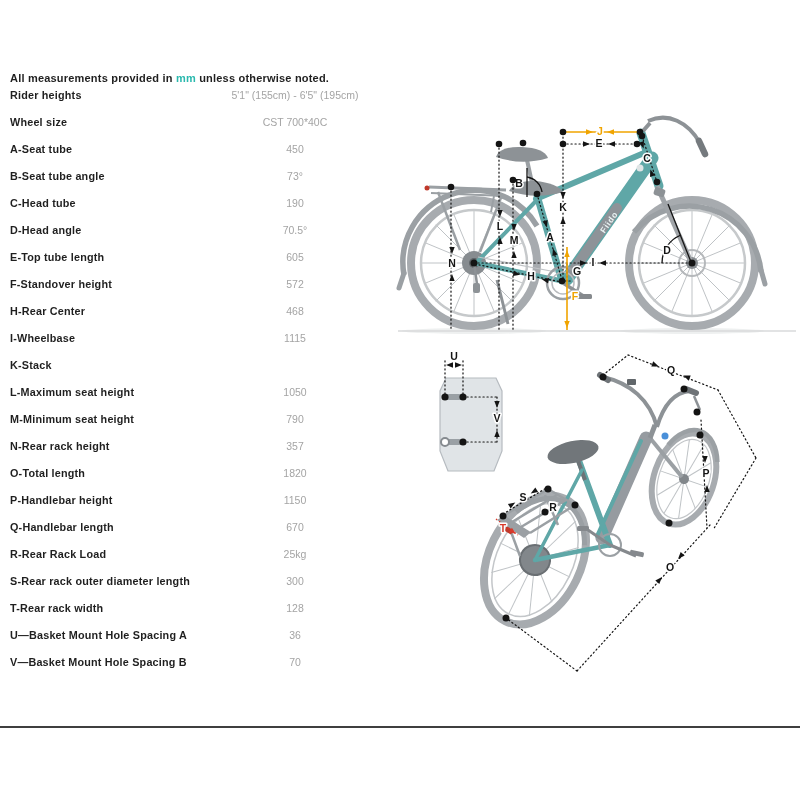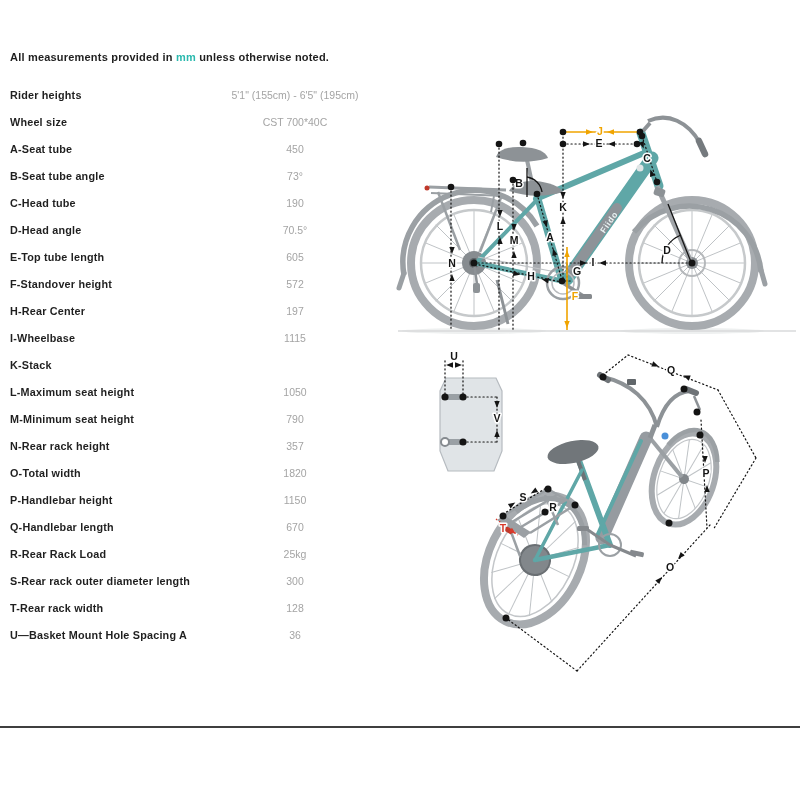--- a/index.html
+++ b/index.html
@@ -1,21 +1,21 @@
 <!DOCTYPE html>
 <html style="--teal: #2bb9ae; --amber: #f0a400; --red: #d93a2b; --frame: #5fa7a7; --valgray: #a4a4a4; --ink: #1f1f1f;"><head>
 <meta charset="utf-8">
 <style>
   :root{
     --teal:#2bb9ae; --amber:#f0a400; --red:#d93a2b; --frame:#5fa7a7;
     --valgray:#a4a4a4; --ink:#1f1f1f;
   }
   html,body{margin:0;padding:0;background:#fff;}
   body{width:800px;height:800px;position:relative;font-family:"Liberation Sans",sans-serif;overflow:hidden;}
-  .note{position:absolute;left:10px;top:51px;font-size:11px;font-weight:700;color:var(--ink);letter-spacing:.2px;}
+  .note{position:absolute;left:10px;top:72px;font-size:11px;font-weight:700;color:var(--ink);letter-spacing:.2px;}
   .note .unit{color:var(--teal);}
   .spec{position:absolute;left:10px;top:89px;width:392px;}
   .row{position:relative;height:27px;display:flex;}
   .lbl{font-size:10.8px;font-weight:700;color:var(--ink);letter-spacing:.2px;}
   .val{position:absolute;left:170px;width:230px;text-align:center;font-size:10.5px;color:var(--valgray);font-weight:400;}
   .divider{position:absolute;left:0;top:726px;width:800px;height:1.5px;background:#3f3f3f;}
   svg text{font-family:"Liberation Sans",sans-serif;}
   .dim{font-size:10.5px;font-weight:700;fill:#141414;text-anchor:middle;dominant-baseline:middle;paint-order:stroke;stroke:#fff;stroke-width:3px;stroke-linejoin:round;}
   .am-t{fill:var(--amber);}
   .rd-t{fill:var(--red);}
@@ -64,21 +64,21 @@
   <div class="row">
       <span class="lbl">E-Top tube length</span>
       <span class="val">605</span>
     </div>
   <div class="row">
       <span class="lbl">F-Standover height</span>
       <span class="val">572</span>
     </div>
   <div class="row">
       <span class="lbl">H-Rear Center</span>
-      <span class="val">197</span>
+      <span class="val">468</span>
     </div>
   <div class="row">
       <span class="lbl">I-Wheelbase</span>
       <span class="val">1115</span>
     </div>
   <div class="row">
       <span class="lbl">K-Stack</span>
     </div>
   <div class="row">
       <span class="lbl">L-Maximum seat height</span>
@@ -86,21 +86,21 @@
     </div>
   <div class="row">
       <span class="lbl">M-Minimum seat height</span>
       <span class="val">790</span>
     </div>
   <div class="row">
       <span class="lbl">N-Rear rack height</span>
       <span class="val">357</span>
     </div>
   <div class="row">
-      <span class="lbl">O-Total width</span>
+      <span class="lbl">O-Total length</span>
       <span class="val">1820</span>
     </div>
   <div class="row">
       <span class="lbl">P-Handlebar height</span>
       <span class="val">1150</span>
     </div>
   <div class="row">
       <span class="lbl">Q-Handlebar length</span>
       <span class="val">670</span>
     </div>
@@ -112,20 +112,24 @@
       <span class="lbl">S-Rear rack outer diameter length</span>
       <span class="val">300</span>
     </div>
   <div class="row">
       <span class="lbl">T-Rear rack width</span>
       <span class="val">128</span>
     </div>
   <div class="row">
       <span class="lbl">U—Basket Mount Hole Spacing A</span>
       <span class="val">36</span>
+    </div>
+  <div class="row">
+      <span class="lbl">V—Basket Mount Hole Spacing B</span>
+      <span class="val">70</span>
     </div>
 </div>
 
 <svg style="position:absolute;left:390px;top:95px;" width="410" height="632" viewBox="390 95 410 632">
   <defs>
     <path id="arr" d="M0 0 L-7 -2.7 L-7 2.7 Z"></path>
   </defs>
 
   <g>
     <ellipse cx="474" cy="331" rx="72" ry="3" fill="#eef0f0"></ellipse>

